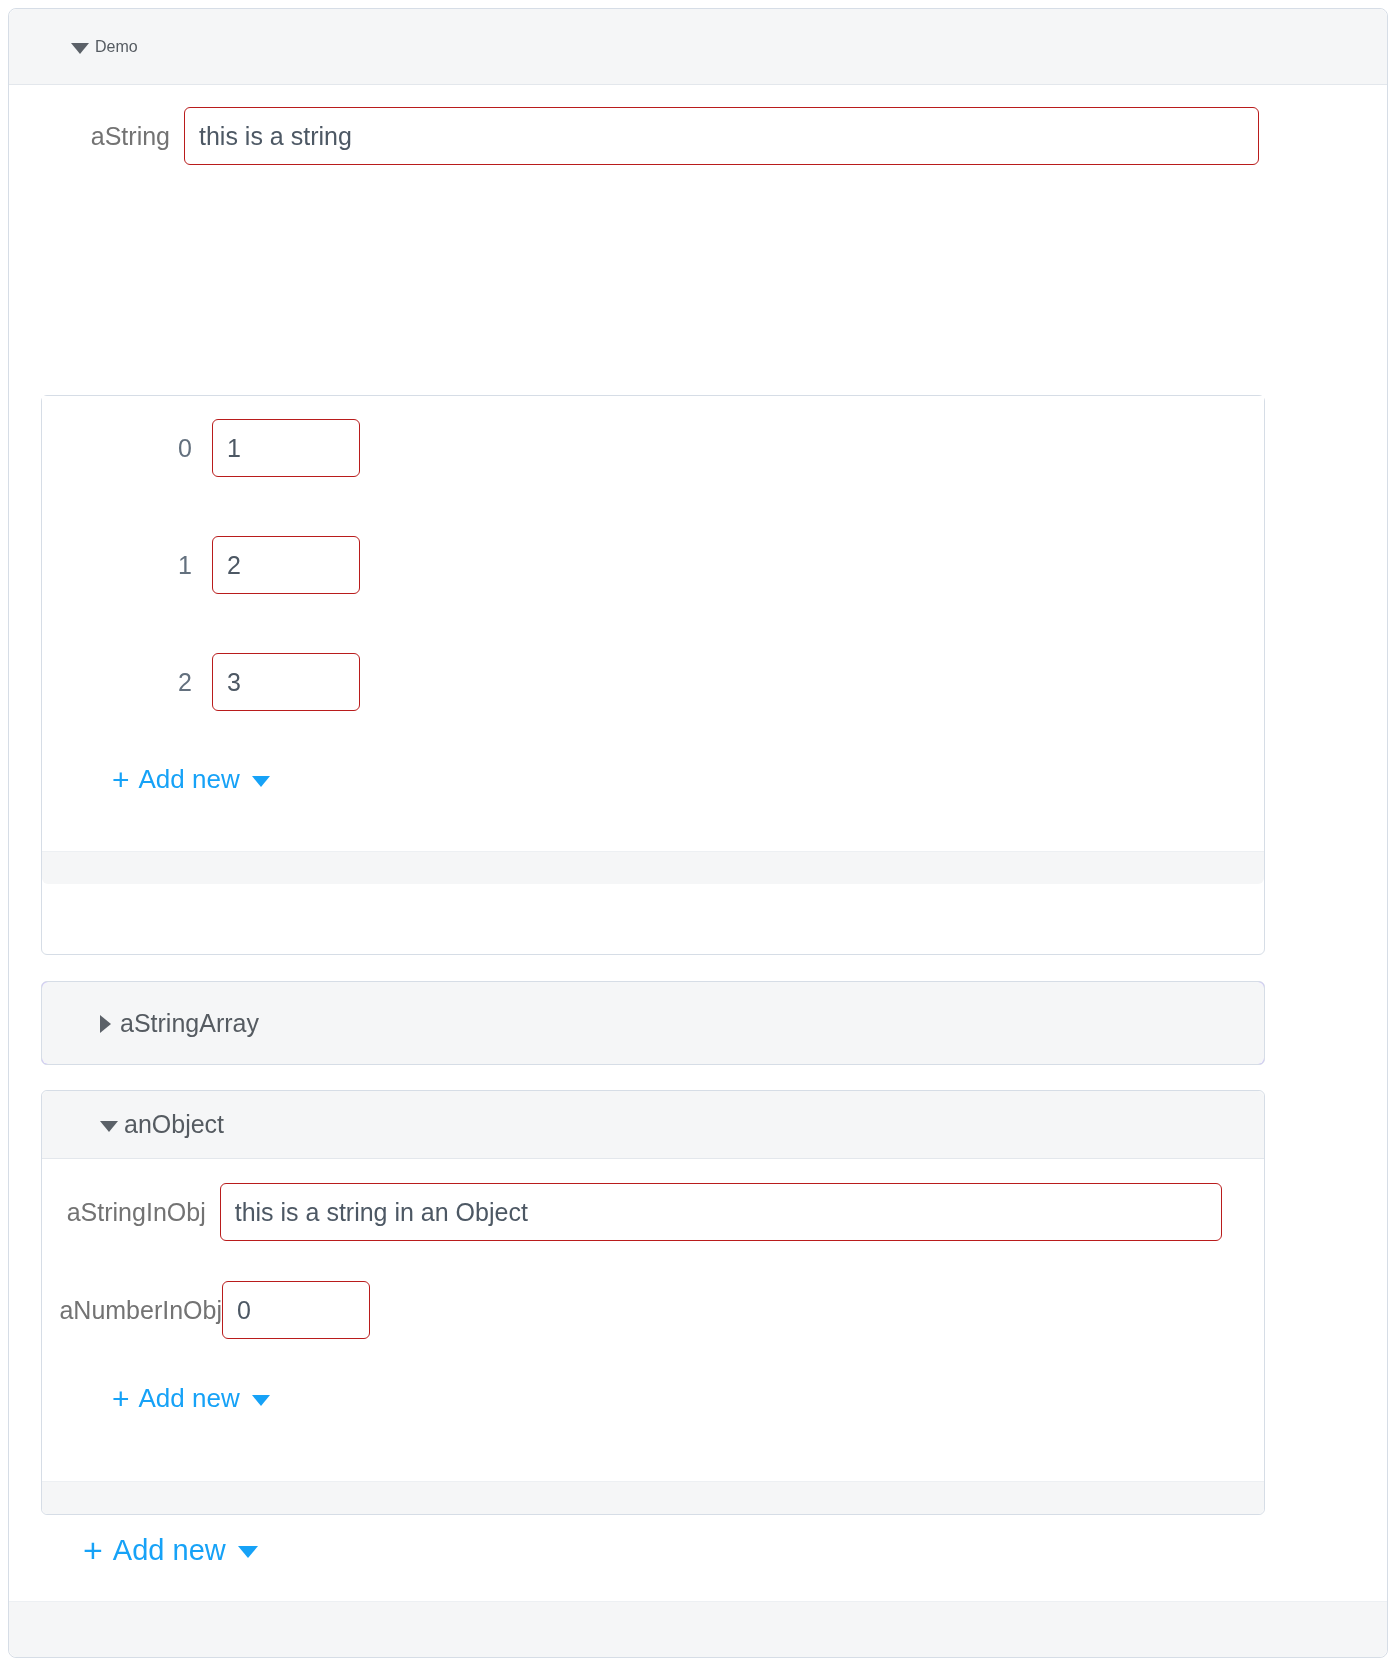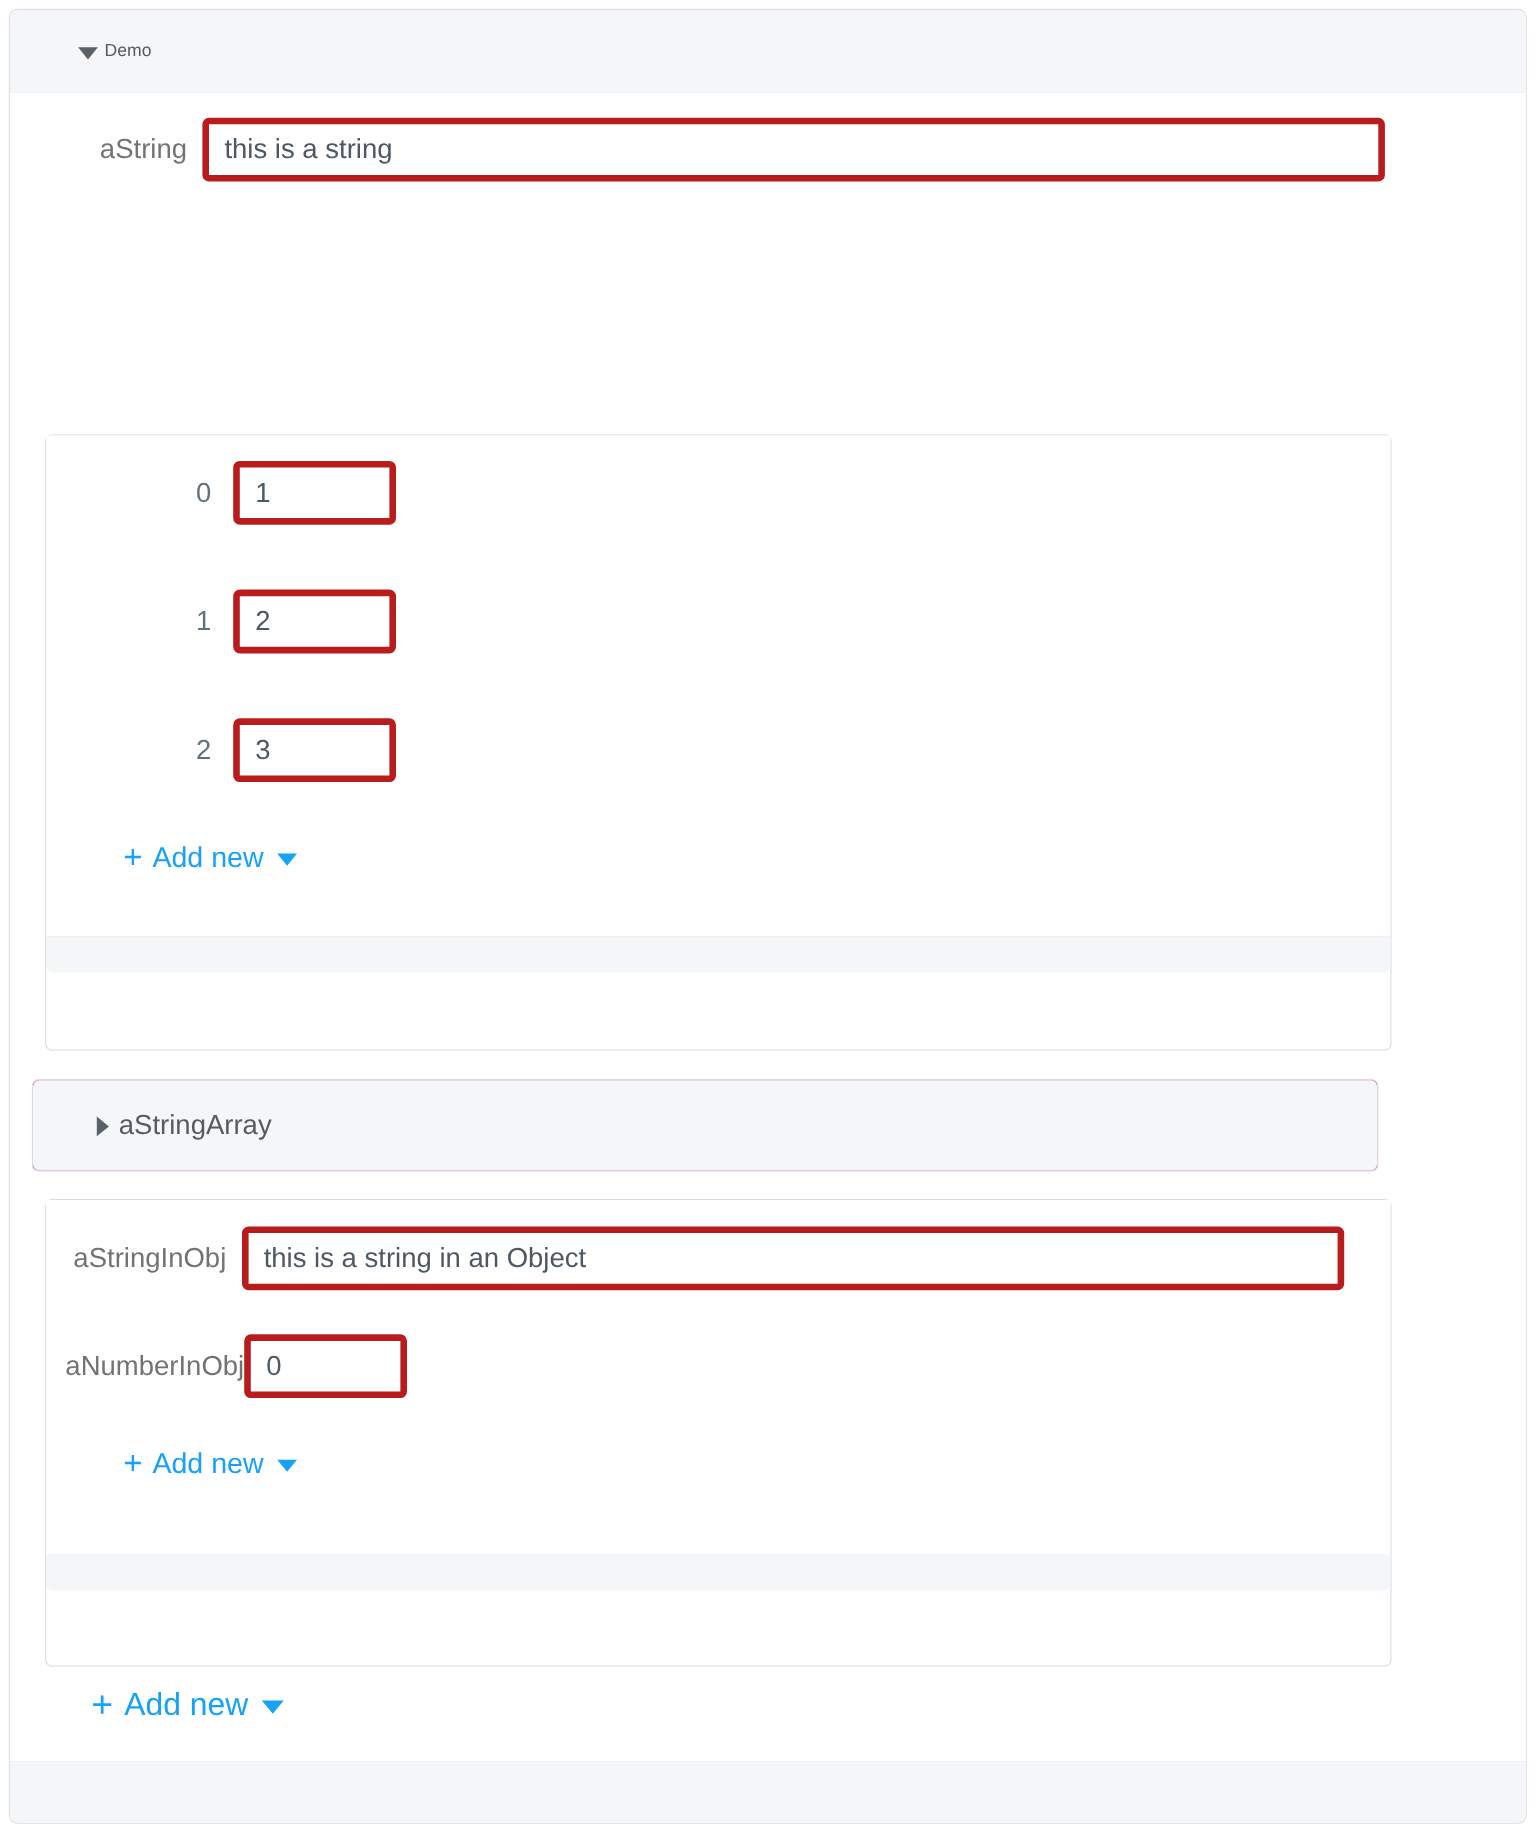--- a/index.html
+++ b/index.html
@@ -91,21 +91,21 @@
   }
   .field-label.tight { padding-right: 0px; }
   .idx-label {
     text-align: right;
     color: #63707e;
     font-size: 25px;
     white-space: nowrap;
     padding-right: 20px;
   }
   .inp {
-    border: 6px solid #b91c1c;
+    border: 1px solid #b91c1c;
     border-radius: 6px;
     background: #ffffff;
     color: #4d5864;
     font-size: 25px;
     font-family: "Liberation Sans", sans-serif;
     height: 58px;
     padding: 0 14px;
     outline: none;
   }
   .inp::placeholder { color: #9aa5b1; }
@@ -192,29 +192,33 @@
             <span class="plus">+</span>
             <span>Add new</span>
             <span class="caret"></span>
           </div>
 
         </div>
 
         <div class="panel-footer" style="height:33px; border-radius:0 0 6px 6px;"></div>
       </div>
 
-      <div class="abs panel" style="left:20px; top:896px; width:1224px; height:84px; background:#ec4899;">
+      <div class="abs panel" style="left:32px; top:896px; width:1224px; height:84px; background:#c4b5fd;">
         <div class="panel-header" style="height:82px; padding-left:58px; font-size:25px; border-bottom:none; border-radius:6px;">
           <span class="tri tri-right"></span>
           <span style="margin-left:3px;">aStringArray</span>
         </div>
       </div>
 
       <div class="abs panel" style="left:32px; top:1005px; width:1224px; height:425px;">
 
+        <div class="panel-header" style="height:68px; padding-left:58px; font-size:25px;">
+          <span class="tri tri-down"></span>
+          <span>anObject</span>
+        </div>
 
         <div class="panel-body" style="position:relative; height:322px;">
 
           <div class="abs field-row" style="left:0px; top:24px; width:1180px;">
             <div class="field-label" style="width:180px;">aStringInObj</div>
             <input class="inp" type="text" style="width: 1016px;" value="this is a string in an Object">
           </div>
 
           <div class="abs field-row" style="left:0px; top:122px; width:520px;">
             <div class="field-label tight" style="width:180px;">aNumberInObj</div>

